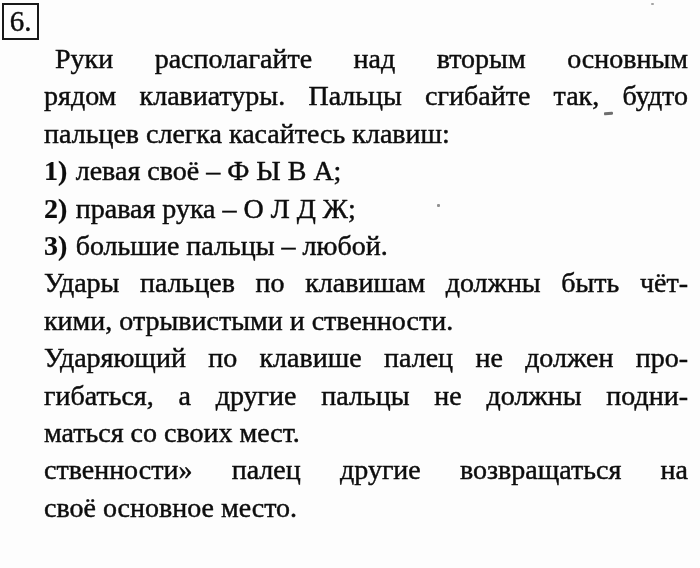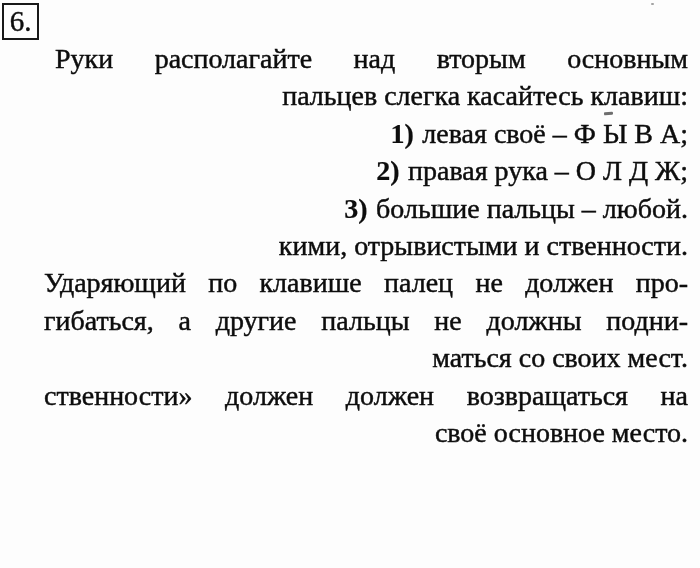--- a/index.html
+++ b/index.html
@@ -37,21 +37,21 @@
     top: 0;
     width: 644px;
     margin-top: 40px;
   }
   .line {
     height: 37.4px;
     line-height: 37.4px;
     font-size: 28px;
     -webkit-text-stroke: 0.45px #0d0d0d;
     white-space: normal;
-    text-align: right;
+    text-align: left;
   }
   .j {
     text-align: justify;
     text-align-last: justify;
   }
   .indent { text-indent: 11px; }
   .marker {
     font-weight: bold;
     margin-right: 0.3em;
     -webkit-text-stroke: 0.2px #0d0d0d;
@@ -70,37 +70,39 @@
 <body>
 
 <div class="page">
 
   <div class="numbox">
     <span>6.</span>
   </div>
 
   <div class="textcol">
     <div class="line j indent">Руки располагайте над вторым основным</div>
+    <div class="line j">рядом клавиатуры. Пальцы сгибайте так, будто</div>
     <div class="line">пальцев слегка касайтесь клавиш:</div>
 
     <div class="line">
       <span class="marker">1)</span><span>левая своё – Ф Ы В А;</span>
     </div>
     <div class="line">
       <span class="marker">2)</span><span>правая рука – О Л Д Ж;</span>
     </div>
     <div class="line">
       <span class="marker">3)</span><span>большие пальцы – любой.</span>
     </div>
 
+    <div class="line j">Удары пальцев по клавишам должны быть чёт-</div>
     <div class="line">кими, отрывистыми и ственности.</div>
     <div class="line j">Ударяющий по клавише палец не должен про-</div>
     <div class="line j">гибаться, а другие пальцы не должны подни-</div>
     <div class="line">маться со своих мест.</div>
-    <div class="line j">ственности» должен должен возвращаться на</div>
+    <div class="line j">ственности» палец другие возвращаться на</div>
     <div class="line">своё основное место.</div>
   </div>
 
   <div class="speck sp-dash"></div>
   <div class="speck sp-dot1"></div>
   <div class="speck sp-dot2"></div>
 
 </div>
 
 </body></html>

